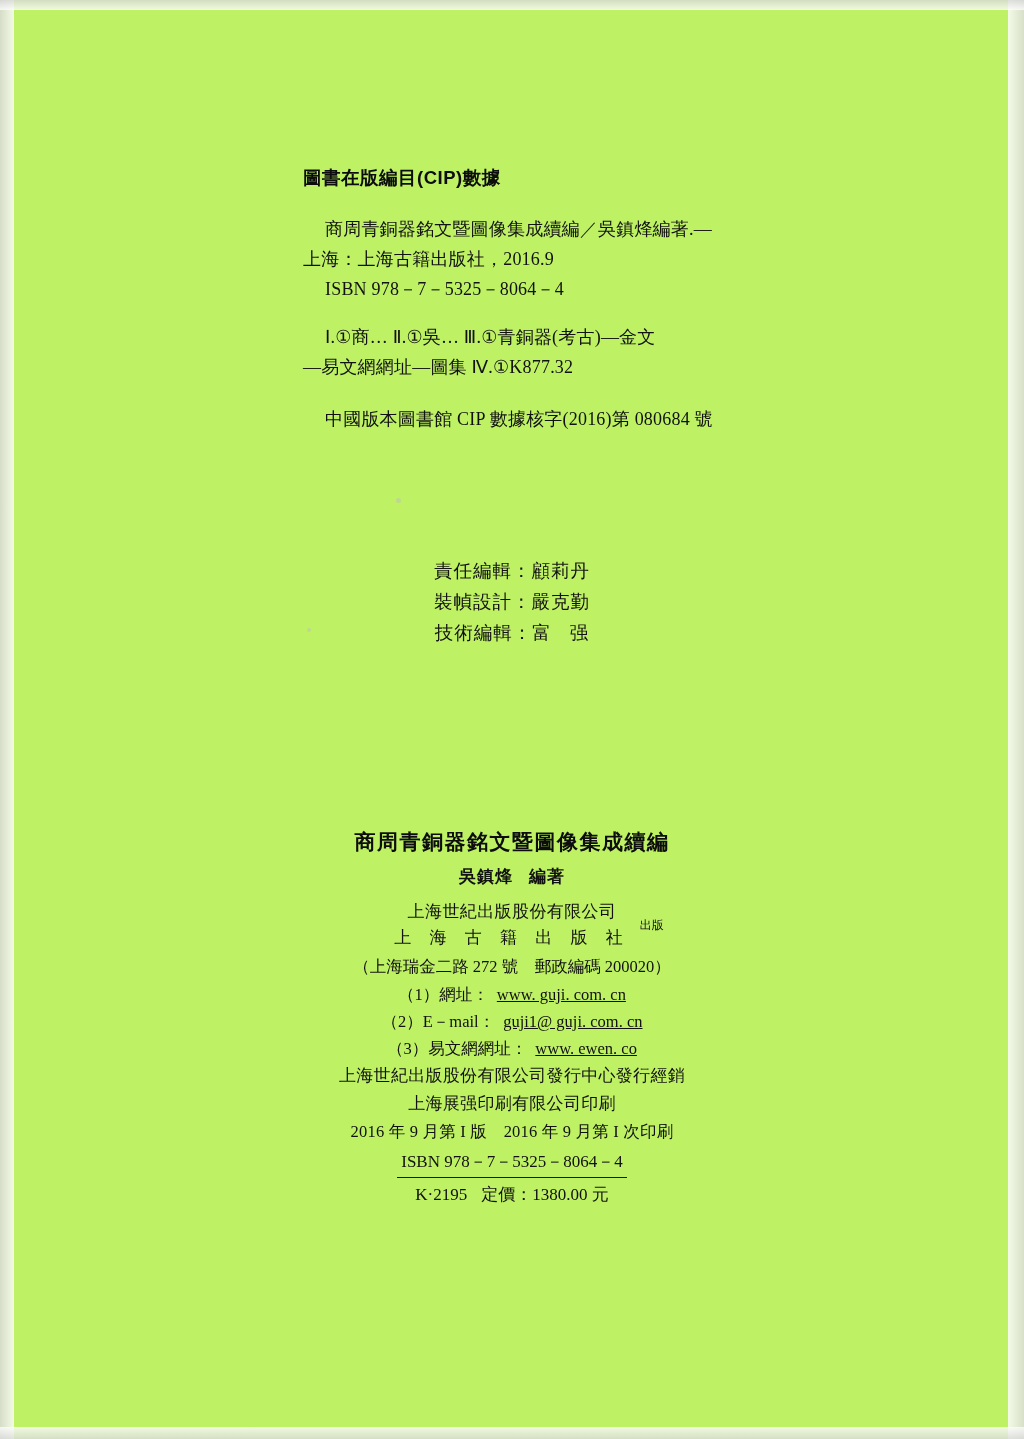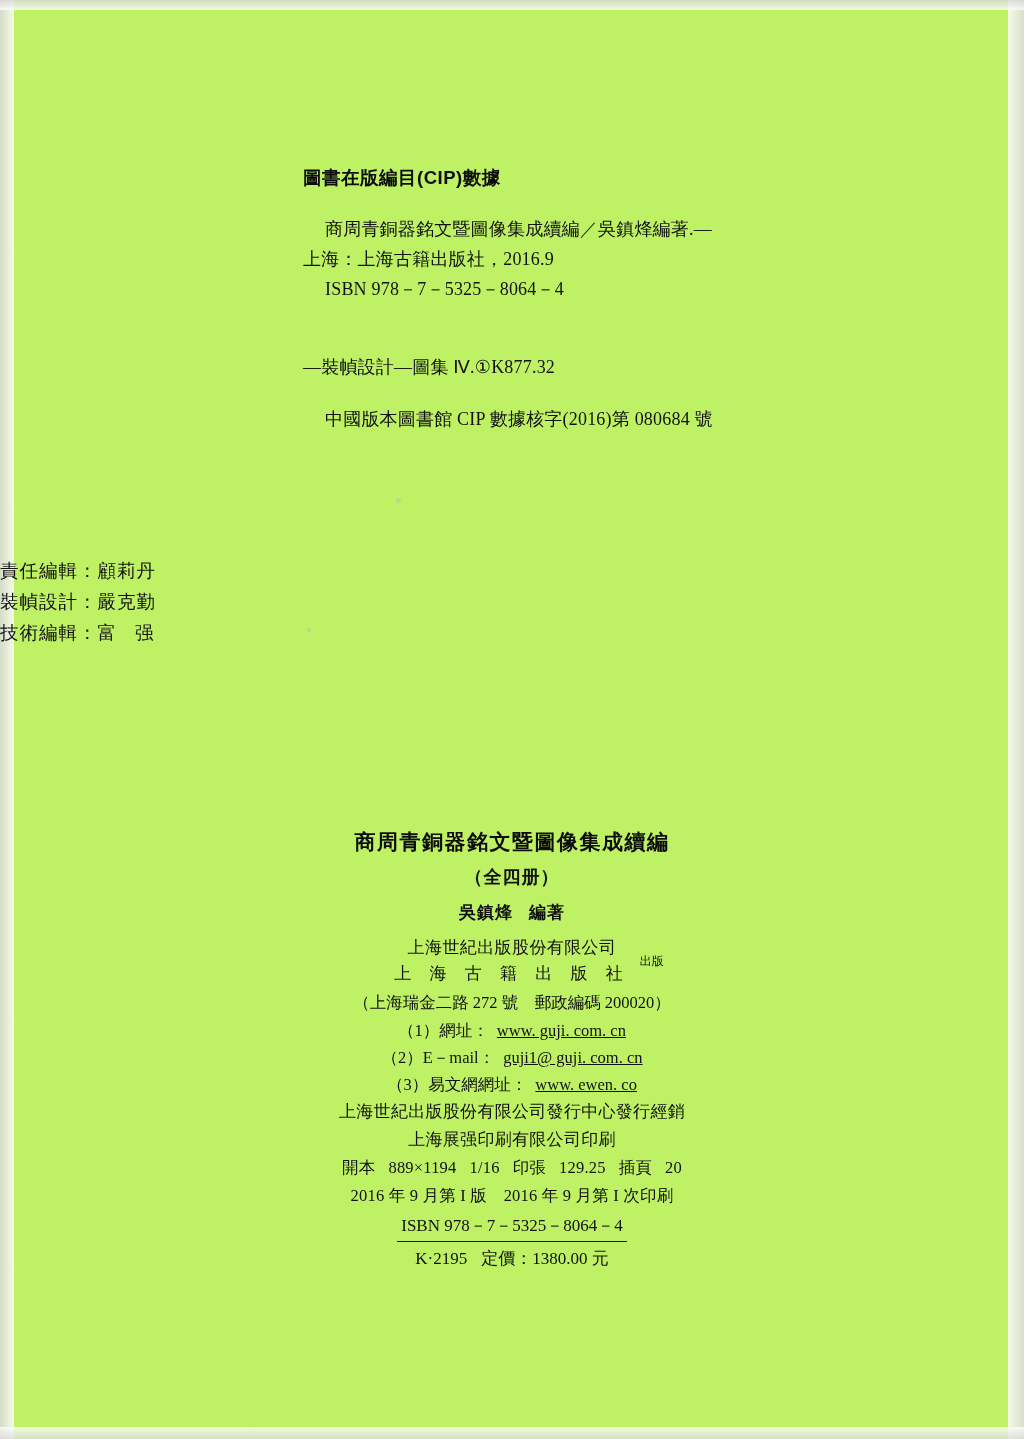--- a/index.html
+++ b/index.html
@@ -86,20 +86,21 @@
     text-indent: 22px;
     letter-spacing: .2px;
   }
 
   
   .credits {
     position: absolute;
     left: 0;
     top: 556px;
     width: 1024px;
+    text-align: center;
   }
   .credit-line {
     font-size: 18.5px;
     line-height: 31px;
     letter-spacing: 1px;
     color: #121212;
   }
   .credit-line .spacer-wide {
     display: inline-block;
     width: 18px;
@@ -231,41 +232,40 @@
   <div class="speck" style="left:307px; top:628px; width:4px; height:4px;"></div>
 
   <div class="cip">
     <div class="cip-heading">圖書在版編目(CIP)數據</div>
     <div class="cip-para indent">
       <span>商周青銅器銘文暨圖像集成續編／吳鎮烽編著.—</span><br>
       <span>上海：上海古籍出版社，2016.9</span><br>
       <span class="cip-isbn" style="display:inline-block">ISBN 978－7－5325－8064－4</span>
     </div>
     <div class="cip-para indent">
-      <br>
-      <span>—裝幀設計—圖集 Ⅳ.①K877.32</span>
+      <span>Ⅰ.①商…  Ⅱ.①吳…  Ⅲ.①青銅器(考古)—金文</span><br>
+      <span>—易文網網址—圖集 Ⅳ.①K877.32</span>
     </div>
     <div class="cip-final">中國版本圖書館 CIP 數據核字(2016)第 080684 號</div>
   </div>
 
   <div class="credits">
     <div class="credit-line">
       <span>責任編輯：</span><span>顧莉丹</span>
     </div>
     <div class="credit-line">
       <span>裝幀設計：</span><span>嚴克勤</span>
     </div>
     <div class="credit-line">
       <span>技術編輯：</span><span>富</span><span class="spacer-wide"></span><span>强</span>
     </div>
   </div>
 
   <div class="colophon">
     <div class="colo-title">商周青銅器銘文暨圖像集成續編</div>
-    <div class="colo-volumes">（全四册）</div>
     <div class="colo-author">
       <span>吳鎮烽</span><span class="gap"></span><span>編著</span>
     </div>
 
     <div class="pub-block">
       <div class="pub-line1">上海世紀出版股份有限公司</div>
       <div class="pub-line2">上 海 古 籍 出 版 社</div>
       <div class="pub-chuban">出版</div>
     </div>
 
@@ -277,23 +277,20 @@
     <div class="colo-web">
       <span>（2）E－mail：</span><span class="u">guji1@ guji. com. cn</span>
     </div>
     <div class="colo-web">
       <span>（3）易文網網址：</span><span class="u">www. ewen. co</span>
     </div>
 
     <div class="colo-plain">上海世紀出版股份有限公司發行中心發行經銷</div>
     <div class="colo-plain">上海展强印刷有限公司印刷</div>
 
-    <div class="colo-spec">
-      <span>開本</span><span class="gap"></span><span>889×1194</span><span class="gap"></span><span>1/16</span><span class="gap"></span><span>印張</span><span class="gap"></span><span>129.25</span><span class="gap"></span><span>插頁</span><span class="gap"></span><span>20</span>
-    </div>
 
     <div class="colo-spec">2016 年 9 月第 I 版　2016 年 9 月第 I 次印刷</div>
 
     <div class="isbn-rule">ISBN 978－7－5325－8064－4</div>
 
     <div class="colo-price">
       <span>K·2195</span><span class="gap"></span><span>定價：</span><span>1380.00 元</span>
     </div>
 
   </div>

